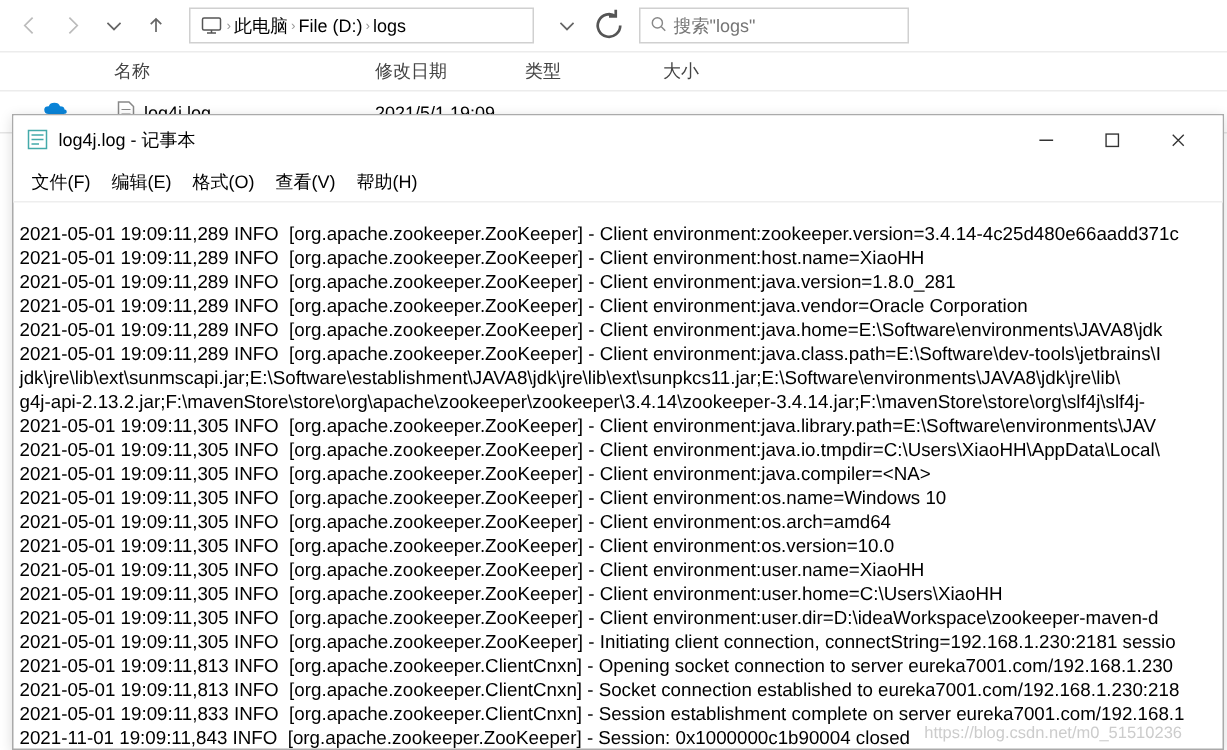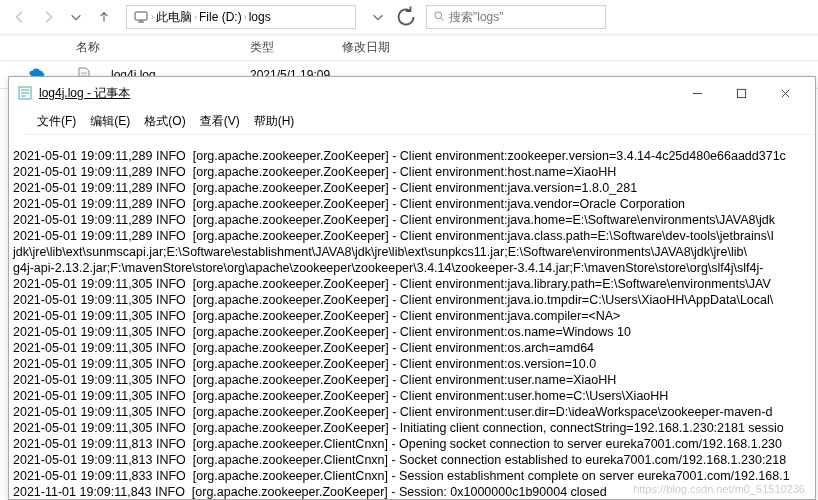--- a/index.html
+++ b/index.html
@@ -22,40 +22,40 @@
   .exp-header { display: flex; background: #fff; border-top: 1px solid #ececec; border-bottom: 1px solid #ececec; font-size: 12px; color: #444; padding-left: 68px; }
   .exp-header .col { padding: 4px 8px; border-right: 1px solid transparent; font-family: Liberation Mono, monospace; }
   .col-name { width: 174px; }
   .col-date { width: 100px; }
   .col-type { width: 92px; }
   .col-size { width: 96px; text-align: left; }
 
   .exp-body { display: flex; }
   .exp-side { width: 68px; padding: 6px 0 6px 28px; }
   .exp-row { display: flex; align-items: center; font-size: 12px; padding: 2px 0; }
-  .exp-row .cell { padding: 2px 8px; gap: 15px; }
+  .exp-row .cell { padding: 2px 8px; }
   .file-ico { width: 16px; height: 16px; display: inline-flex; align-items: center; justify-content: center; margin-right: 4px; }
   .size-cell { text-align: right; width: 96px; padding-right: 24px !important; }
 
   
   .notepad { position: absolute; top: 76px; left: 8px; right: 2px; bottom: 0; background: #fff; border: 1px solid #aaa; box-shadow: 0 2px 8px rgba(0,0,0,0.15); }
   .np-titlebar { display: flex; align-items: center; justify-content: space-between; padding: 4px 8px; background: #fff; }
-  .np-title-left { display: flex; align-items: center; gap: 6px; text-decoration: underline; }
+  .np-title-left { display: flex; align-items: center; gap: 6px; }
   .np-title-left .np-ico { width: 16px; height: 16px; }
   .np-win-btns { display: flex; gap: 0; }
   .np-win-btn { width: 44px; height: 24px; display: flex; align-items: center; justify-content: center; color: #333; cursor: pointer; }
   .np-win-btn svg { width: 11px; height: 11px; }
 
-  .np-menubar { display: flex; gap: 2px; padding: 2px 6px; font-size: 12px; background: #fff; border-bottom: 1px solid #eee; margin-left: 16px; }
+  .np-menubar { display: flex; gap: 2px; padding: 2px 6px; font-size: 12px; background: #fff; border-bottom: 1px solid #eee; }
   .np-menu-item { padding: 2px 6px; cursor: pointer; }
 
   .np-content { padding: 2px 4px; font-family: Consolas, "Courier New", monospace; font-size: 12.5px; line-height: 1.28; white-space: nowrap; overflow: hidden; color: #000; margin-top: 11px; }
   .log-line { white-space: pre; }
 
-  .watermark { position: absolute; right: 10px; bottom: 4px; font-size: 11px; color: #ccc; }
+  .watermark { position: absolute; right: 27px; bottom: 4px; font-size: 11px; color: #ccc; }
 </style>
 </head>
 <body>
 
 <div class="explorer">
   <div class="exp-toolbar">
     <div class="nav-btn disabled">
       <svg viewBox="0 0 16 16">
           <path d="M10 2 L4 8 L10 14" fill="none" stroke="currentColor" stroke-width="1.3"></path>
         </svg>
@@ -108,22 +108,23 @@
             <circle cx="7" cy="7" r="4.5" fill="none" stroke="currentColor" stroke-width="1.3"></circle>
             <path d="M10.5 10.5 L14 14" stroke="currentColor" stroke-width="1.3"></path>
           </svg>
       </span>
       <input type="text" placeholder="搜索&quot;logs&quot;" style="">
     </div>
   </div>
 
   <div class="exp-header">
     <div class="col col-name">名称</div>
+    <div class="col col-date">修改日期</div>
     <div class="col col-type">类型</div>
-    <div class="col col-date">修改日期</div>
+    <div class="col col-size">大小</div>
   </div>
 
   <div class="exp-body">
     <div class="exp-side">
       <span>
         <svg width="18" height="12" viewBox="0 0 24 16">
             <path d="M6 12 Q2 12 2 8 Q2 5 6 5 Q7 2 11 2 Q15 2 16 5 Q20 5 20 8 Q22 8 22 10 Q22 12 19 12 Z" fill="#0a84d8"></path>
           </svg>
       </span>
     </div>

